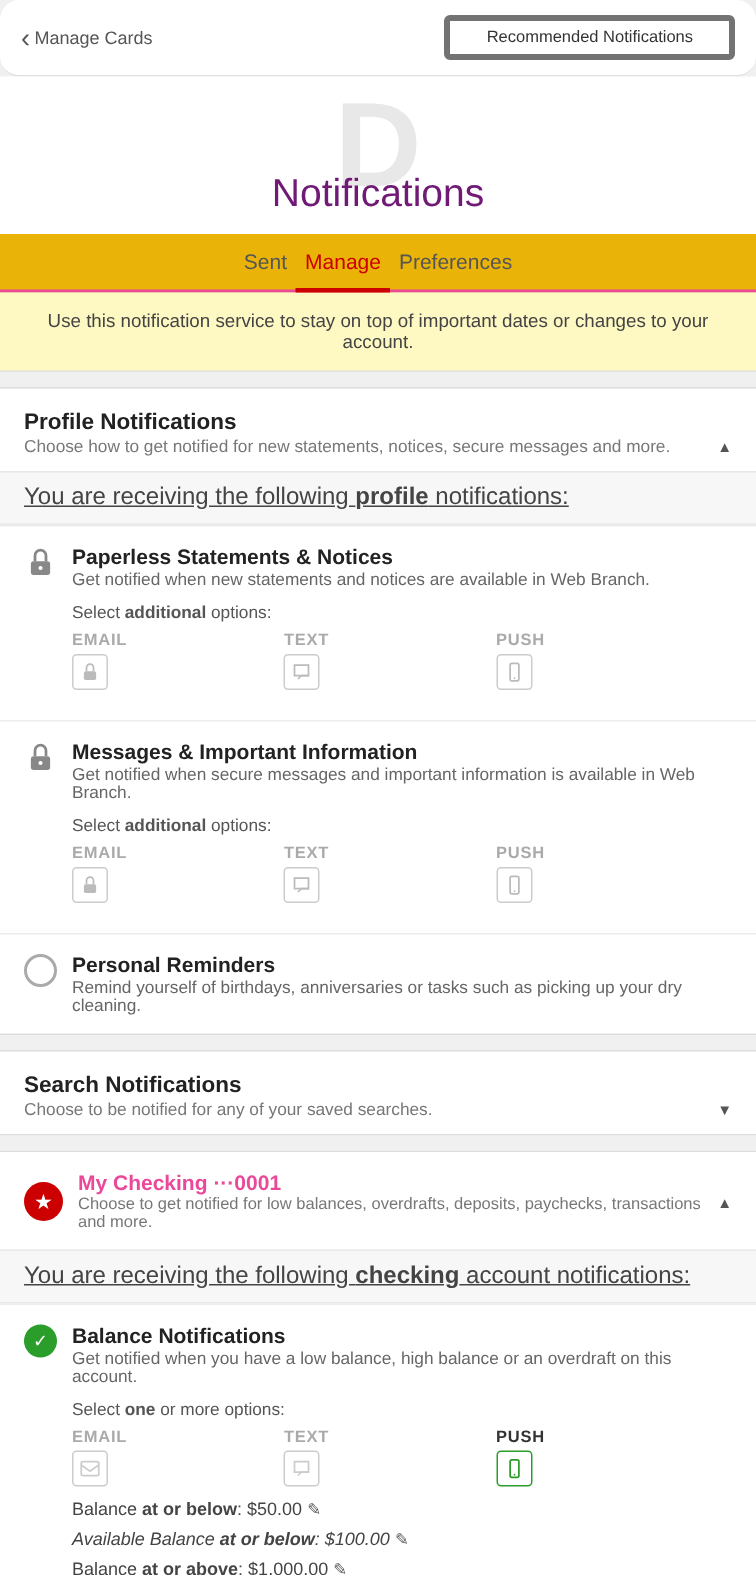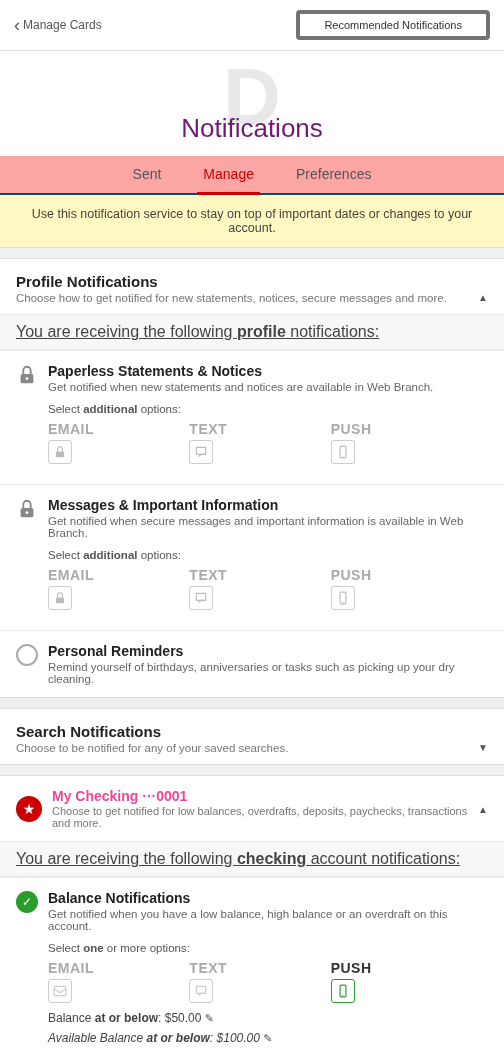--- a/index.html
+++ b/index.html
@@ -13,20 +13,21 @@
     }
 
     
     .top-bar {
       background: #fff;
       display: flex;
       align-items: center;
       justify-content: space-between;
       padding: 10px 14px;
       border-bottom: 1px solid #e0e0e0;
+      border-radius: 13px;
     }
     .back-link {
       display: flex;
       align-items: center;
       color: #555;
       font-size: 12px;
       text-decoration: none;
       cursor: pointer;
     }
     .back-link::before {
@@ -64,25 +65,24 @@
       font-size: 26px;
       font-weight: 400;
       color: #701a75;
       position: relative;
       z-index: 1;
       padding-bottom: 12px;
     }
 
     
     .tabs {
-      background: #fca5a5;
+      background: #eab308;
       display: flex;
       justify-content: center;
-      gap: 30px;
-      border-bottom: 2px solid #0c4a6e;
+      border-bottom: 2px solid #ec4899;
       padding: 0 0 0 0;
     }
     .tab {
       padding: 10px 6px;
       font-size: 14px;
       cursor: pointer;
       color: #555;
       border-bottom: 3px solid transparent;
       margin-bottom: -2px;
     }
@@ -210,21 +210,21 @@
       margin: 0 16px 8px 32px;
       gap: 0;
     }
     .option-cell {
       flex: 1;
       display: flex;
       flex-direction: column;
       align-items: flex-start;
     }
     .option-label-text {
-      font-size: 14px;
+      font-size: 11px;
       font-weight: 700;
       letter-spacing: 0.5px;
       color: #aaa;
       margin-bottom: 3px;
       text-transform: uppercase;
     }
     .option-label-text.active-opt {
       color: #333;
     }
     .icon-box {

